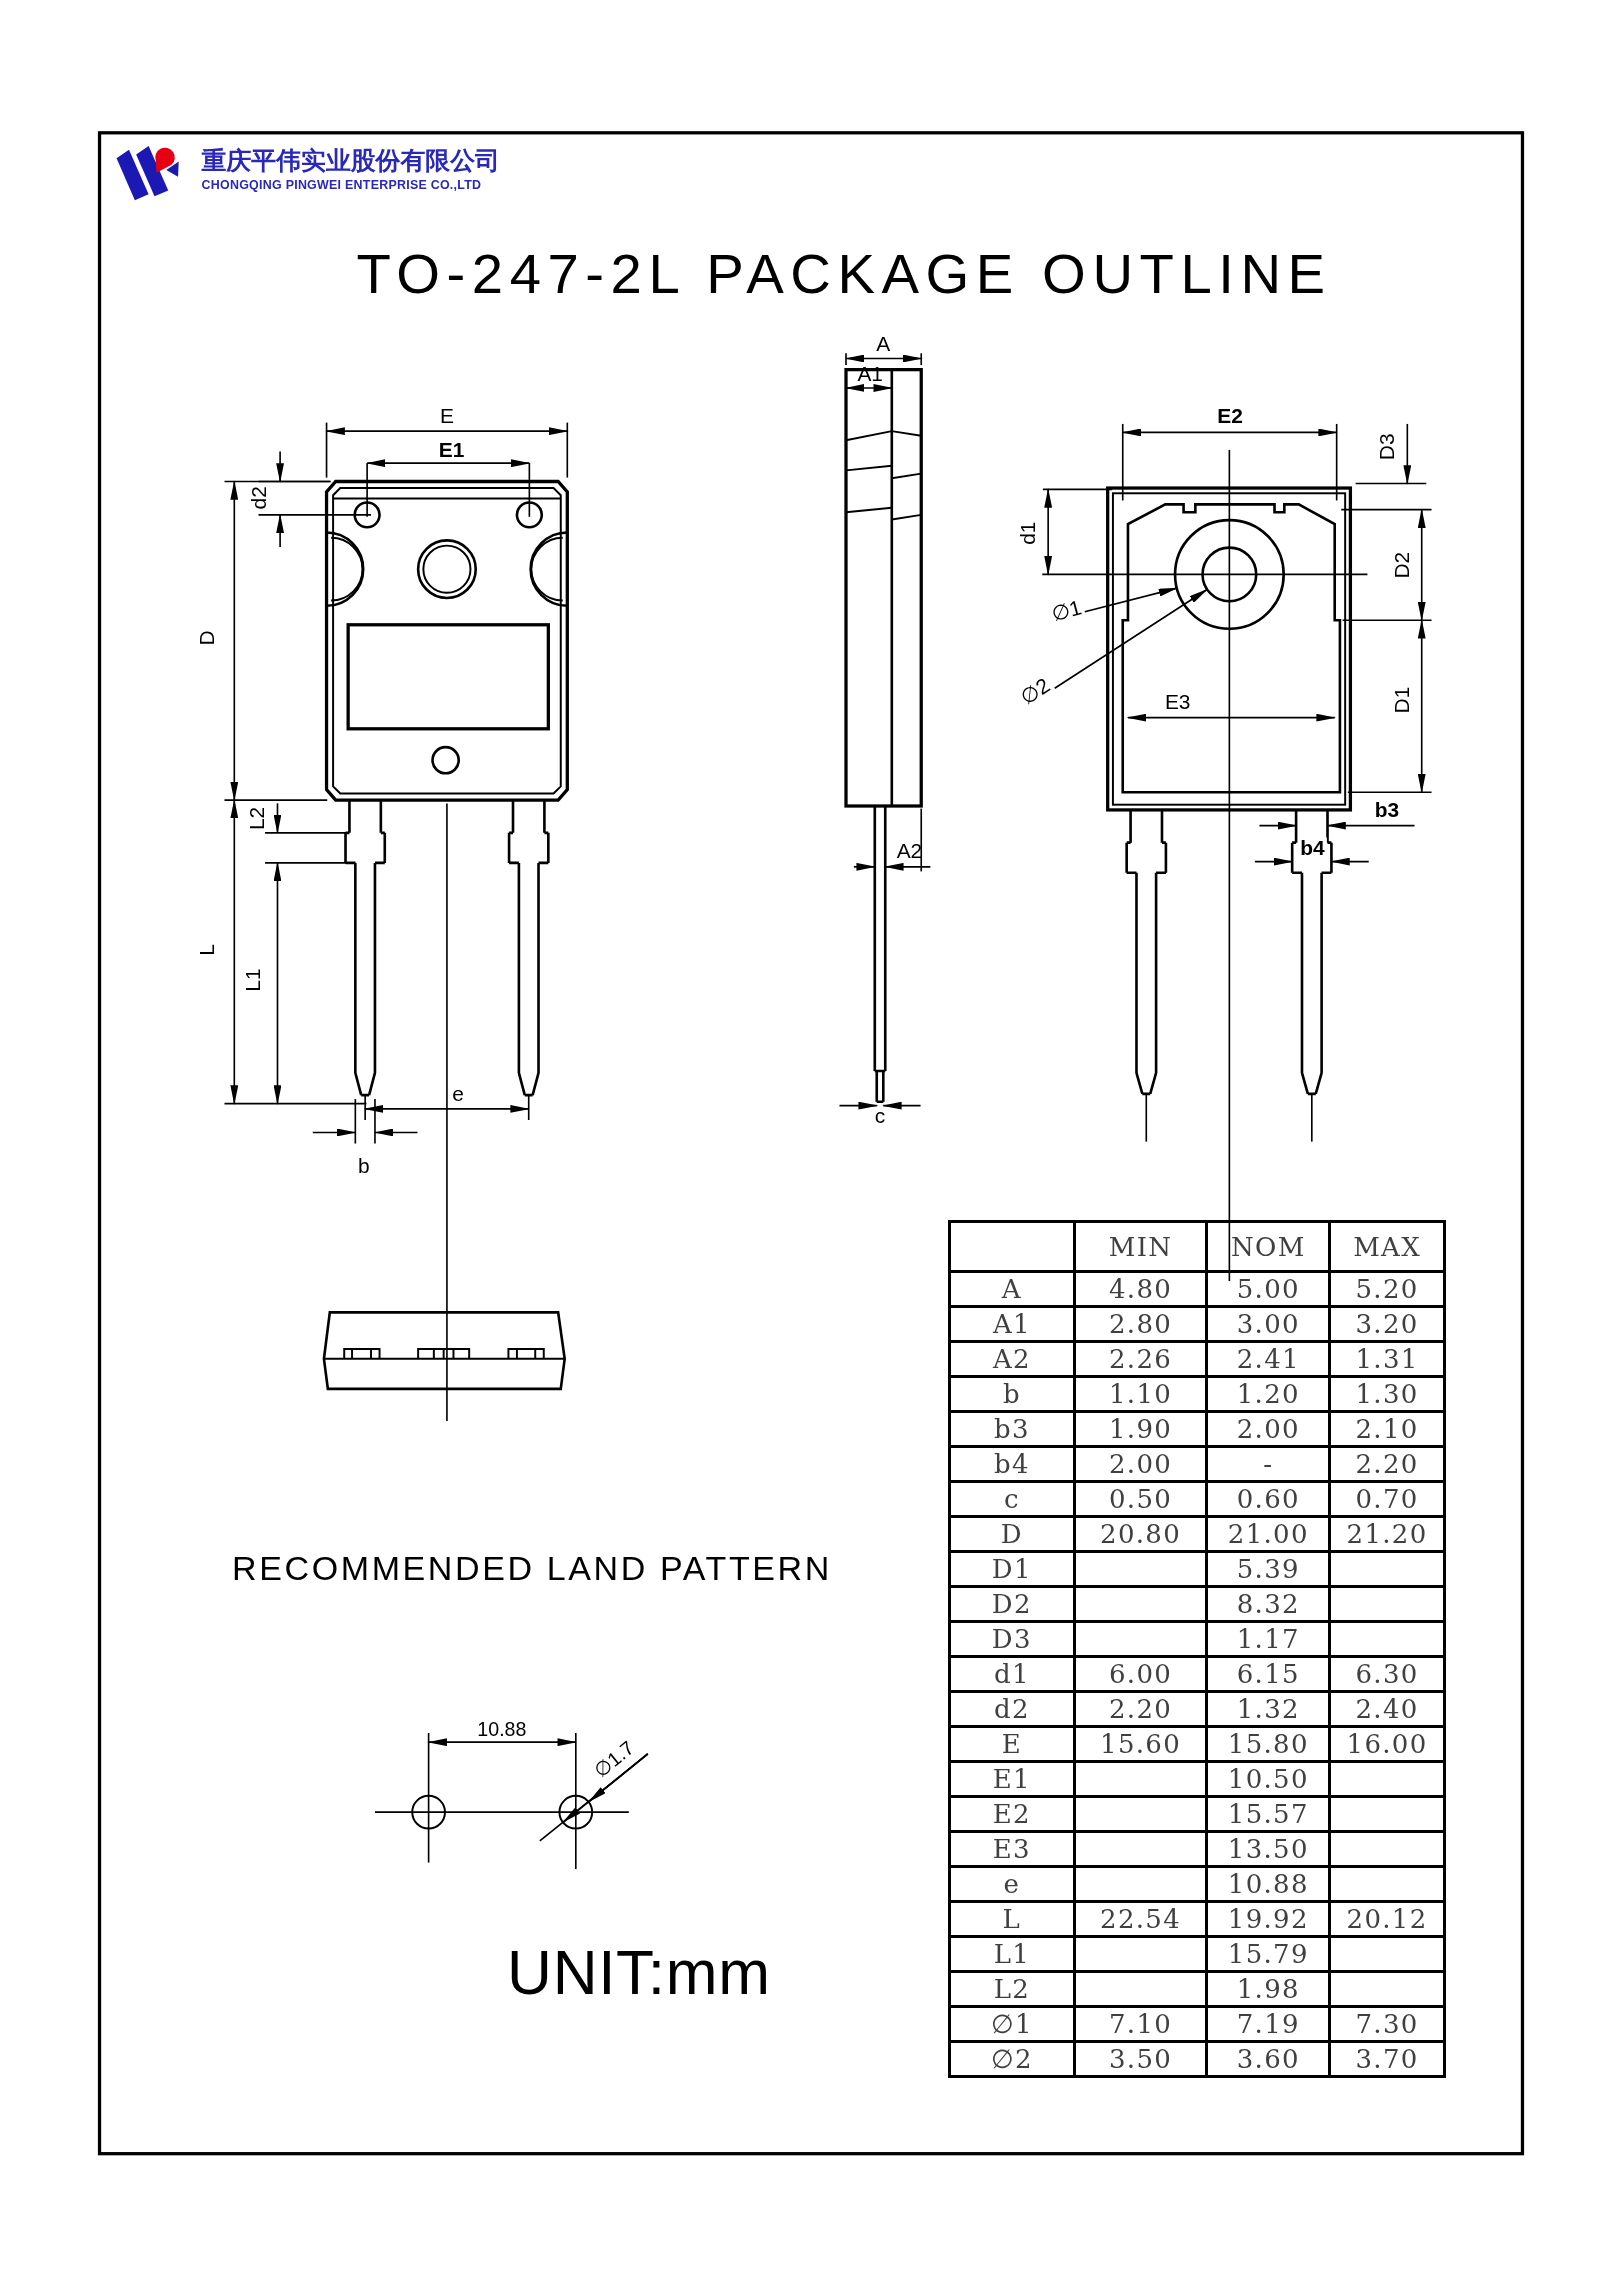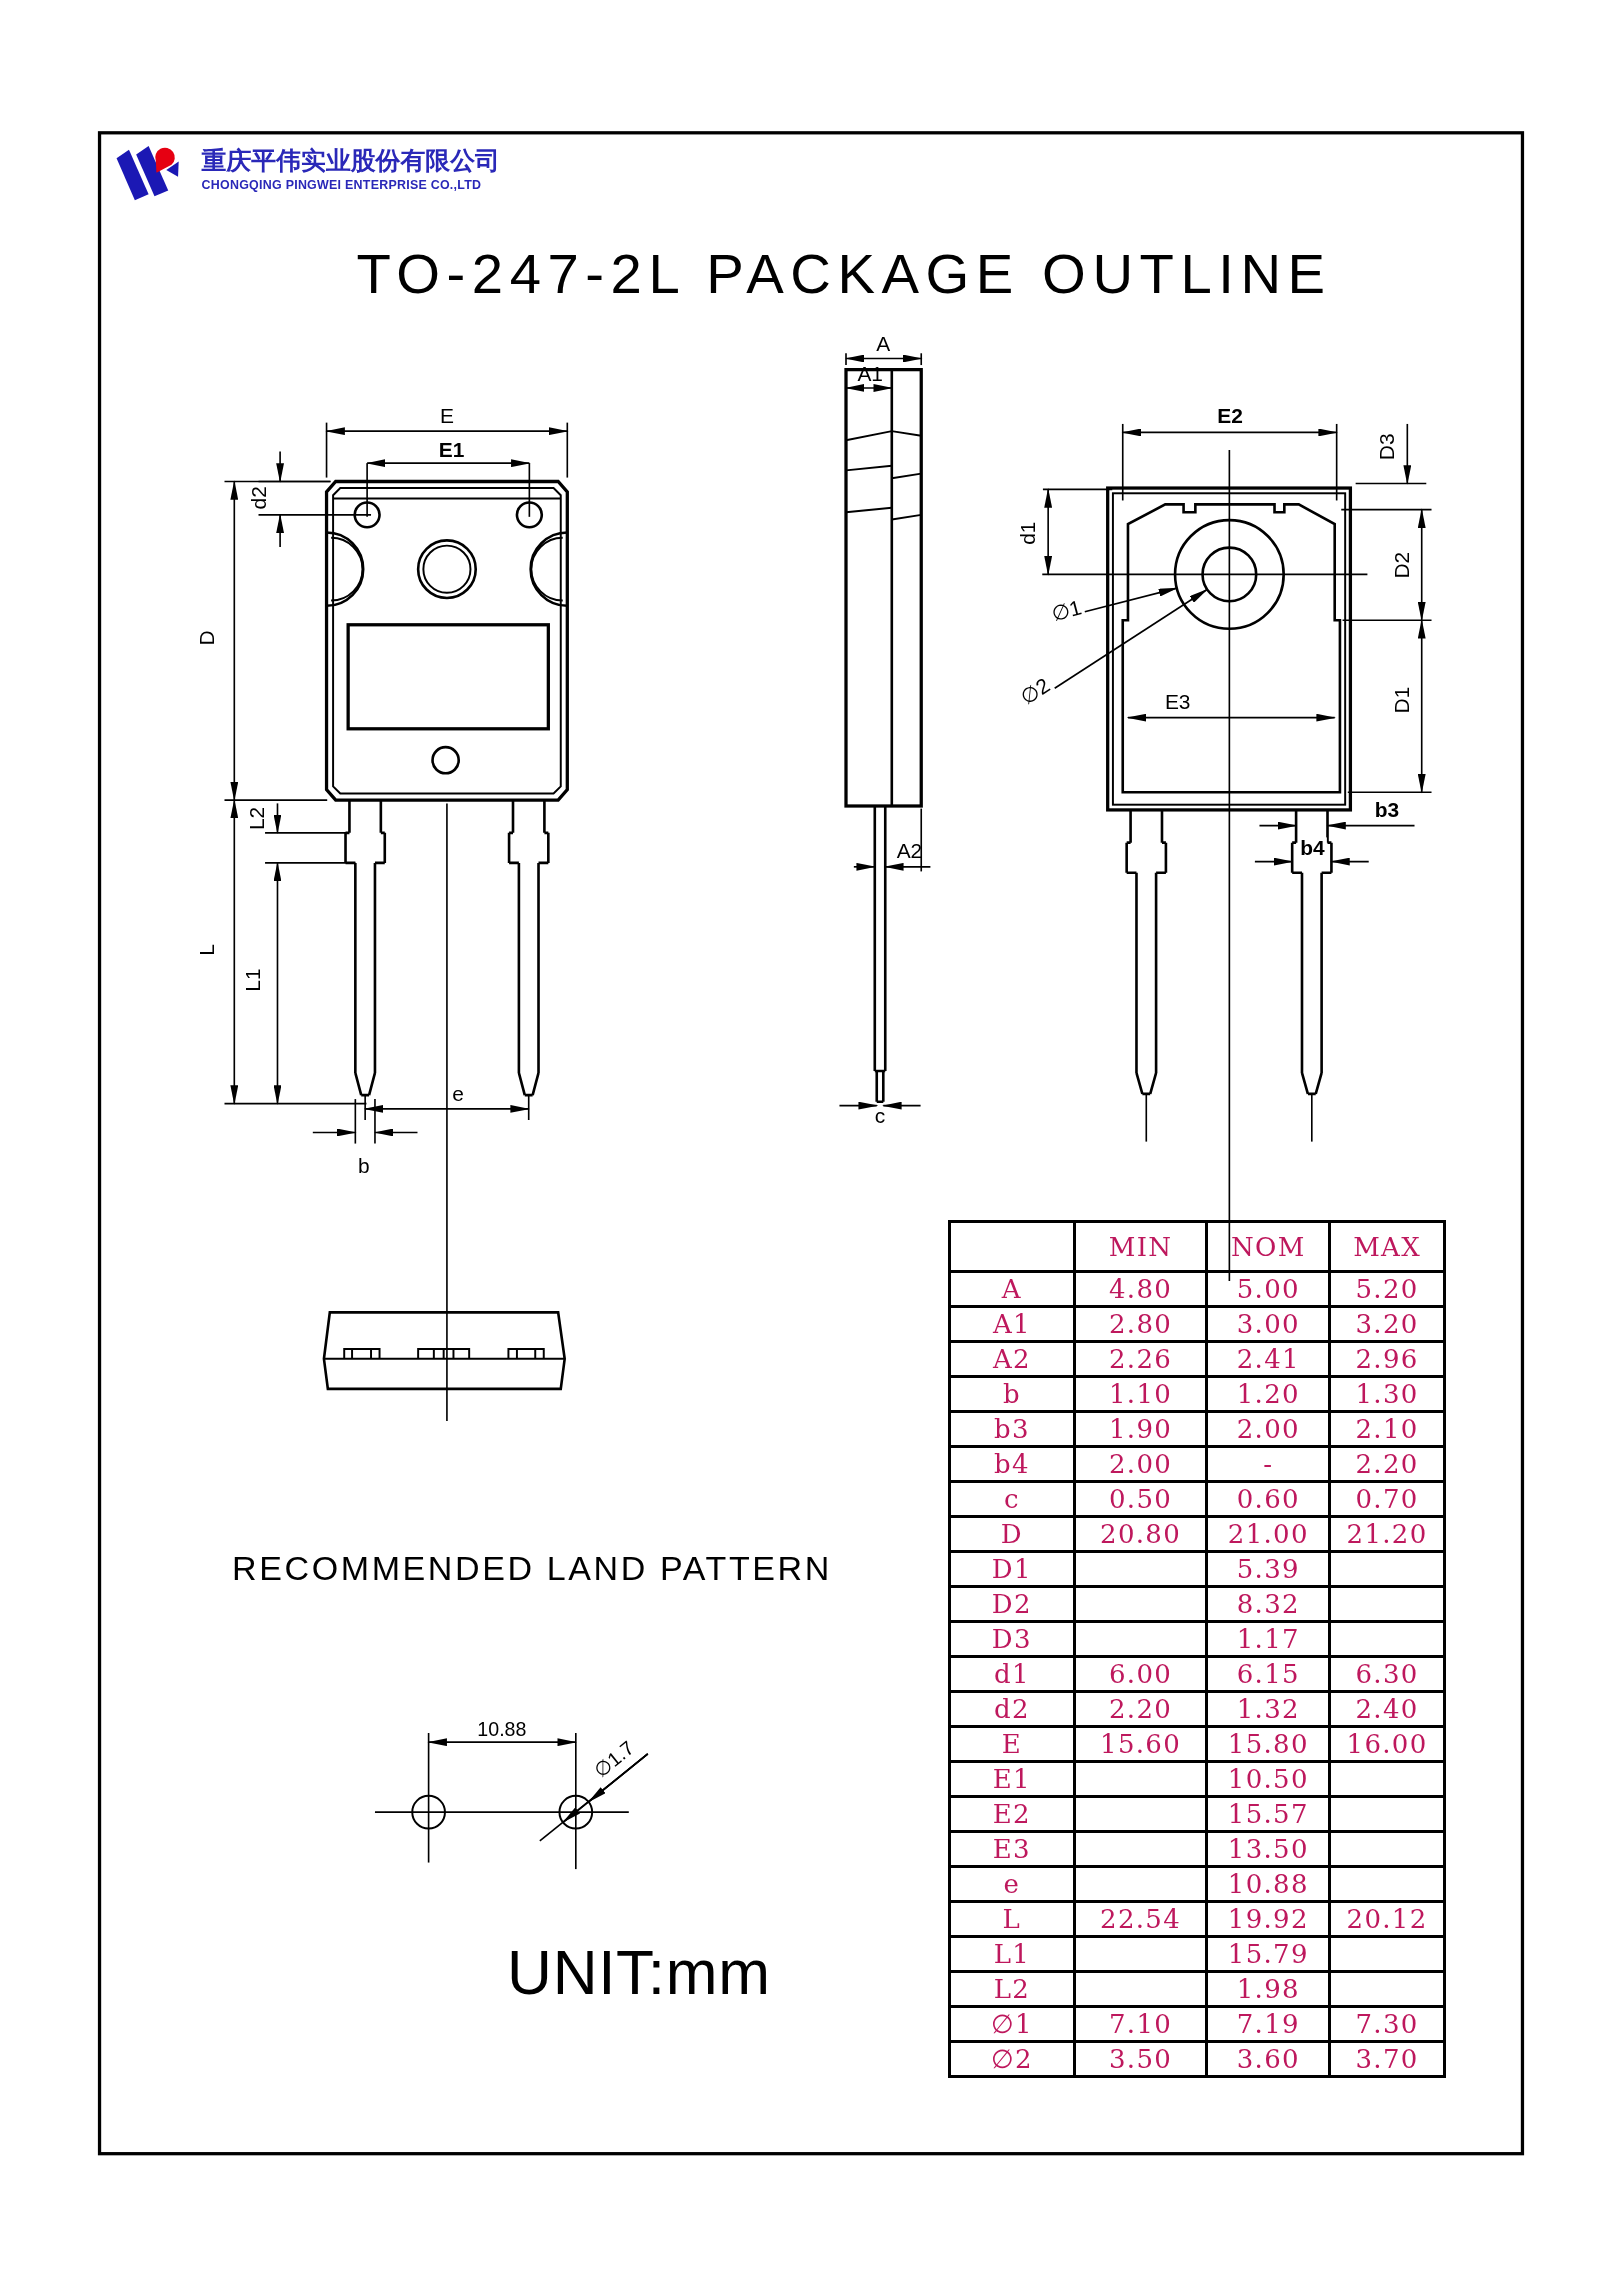--- a/index.html
+++ b/index.html
@@ -13,21 +13,21 @@
   .arr{fill:#000;stroke:none;}
   .lbl{font-size:32px;}
   .lblb{font-size:32px;font-weight:bold;}
   .ttl{font-size:86px;letter-spacing:10px;}
   .sec{font-size:52px;letter-spacing:4px;}
   .unit{font-size:95px;letter-spacing:1px;}
   .num{font-size:30px;}
   .cn{font-size:38px;font-weight:bold;fill:#2a28b8;}
   .en{font-size:19px;font-weight:bold;fill:#2a28b8;letter-spacing:.4px;}
   #dims{position:absolute;left:948px;top:1220px;width:498px;border-collapse:collapse;table-layout:fixed;
-        font-family:"DejaVu Serif","Liberation Serif",serif;font-size:26px;color:#be185d;}
+        font-family:"DejaVu Serif","Liberation Serif",serif;font-size:26px;color:#404040;}
   #dims th,#dims td{border:3.3px solid #000;text-align:center;vertical-align:middle;padding:0;font-weight:normal;letter-spacing:1.3px;}
   #dims thead tr{height:50px;}
   #dims tbody tr{height:35px;}
 </style>
 </head>
 <body>
 
 <svg width="1622" height="2295" viewBox="0 0 2479 3508">
   <defs>
     <marker id="mE" markerUnits="userSpaceOnUse" markerWidth="30" markerHeight="12" refX="28" refY="6" orient="auto">
@@ -259,21 +259,21 @@
       <tr>
         <td>A1</td>
         <td>2.80</td>
         <td>3.00</td>
         <td>3.20</td>
       </tr>
       <tr>
         <td>A2</td>
         <td>2.26</td>
         <td>2.41</td>
-        <td>2.96</td>
+        <td>1.31</td>
       </tr>
       <tr>
         <td>b</td>
         <td>1.10</td>
         <td>1.20</td>
         <td>1.30</td>
       </tr>
       <tr>
         <td>b3</td>
         <td>1.90</td>

